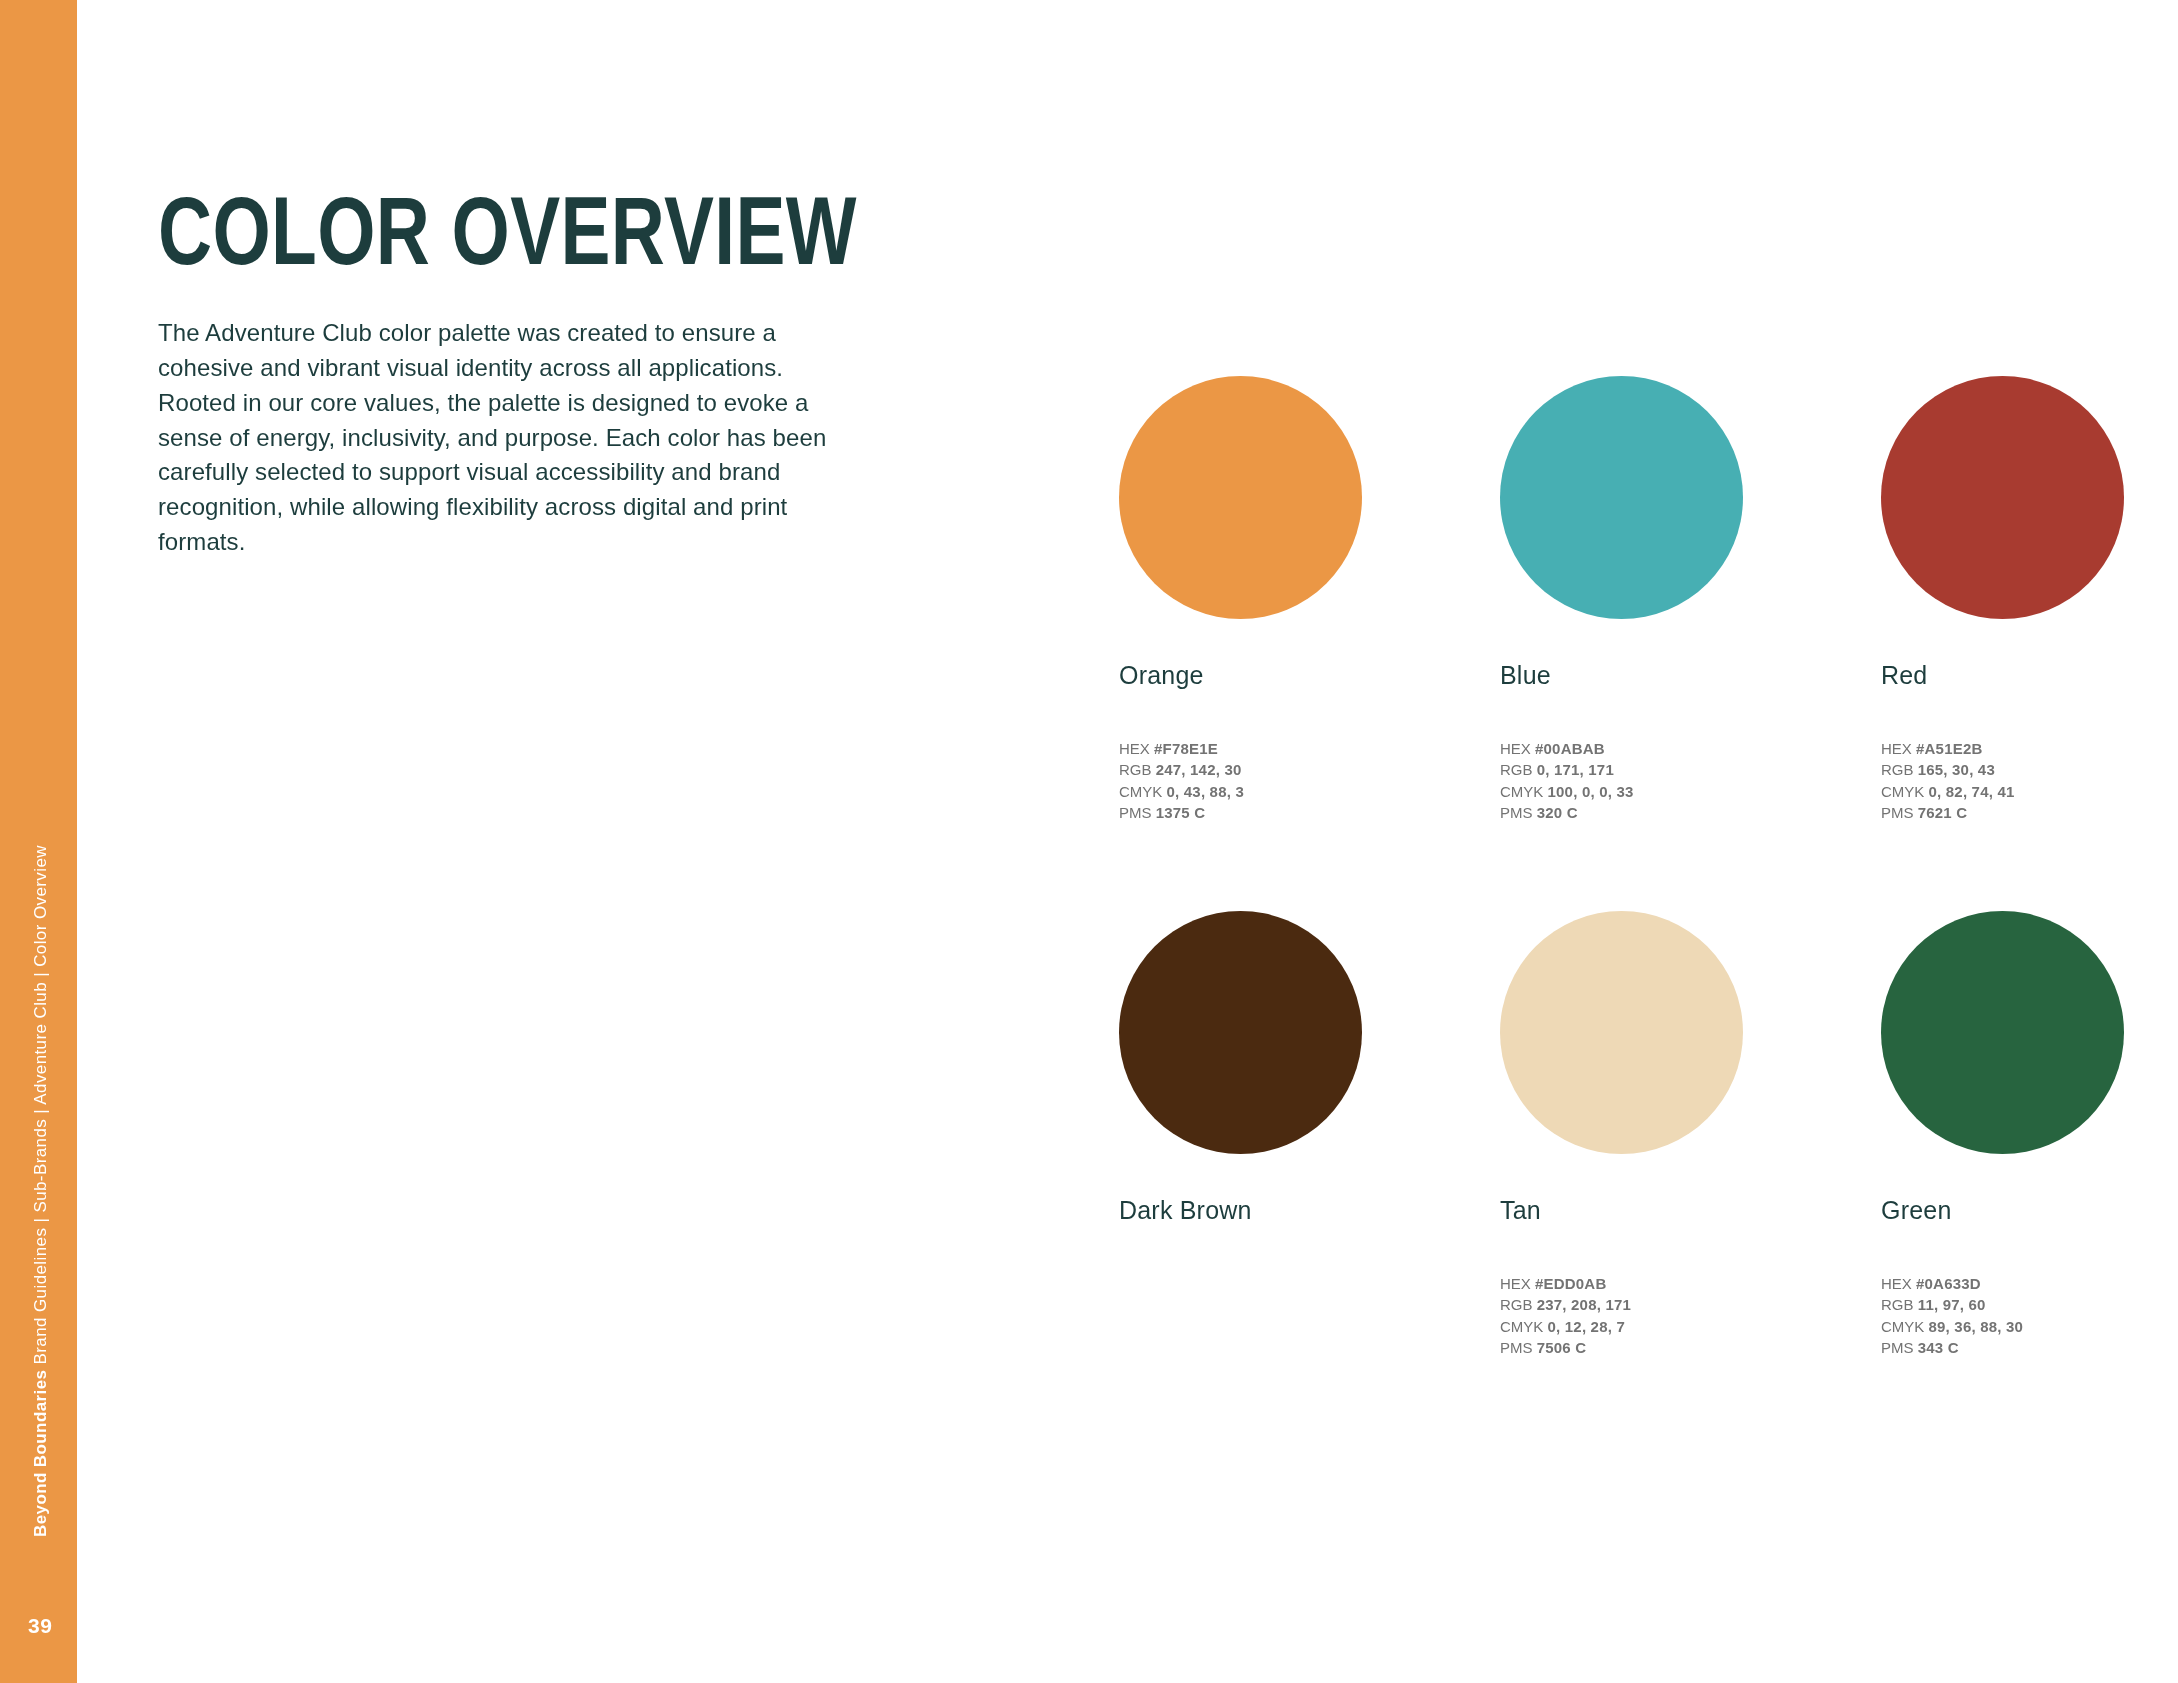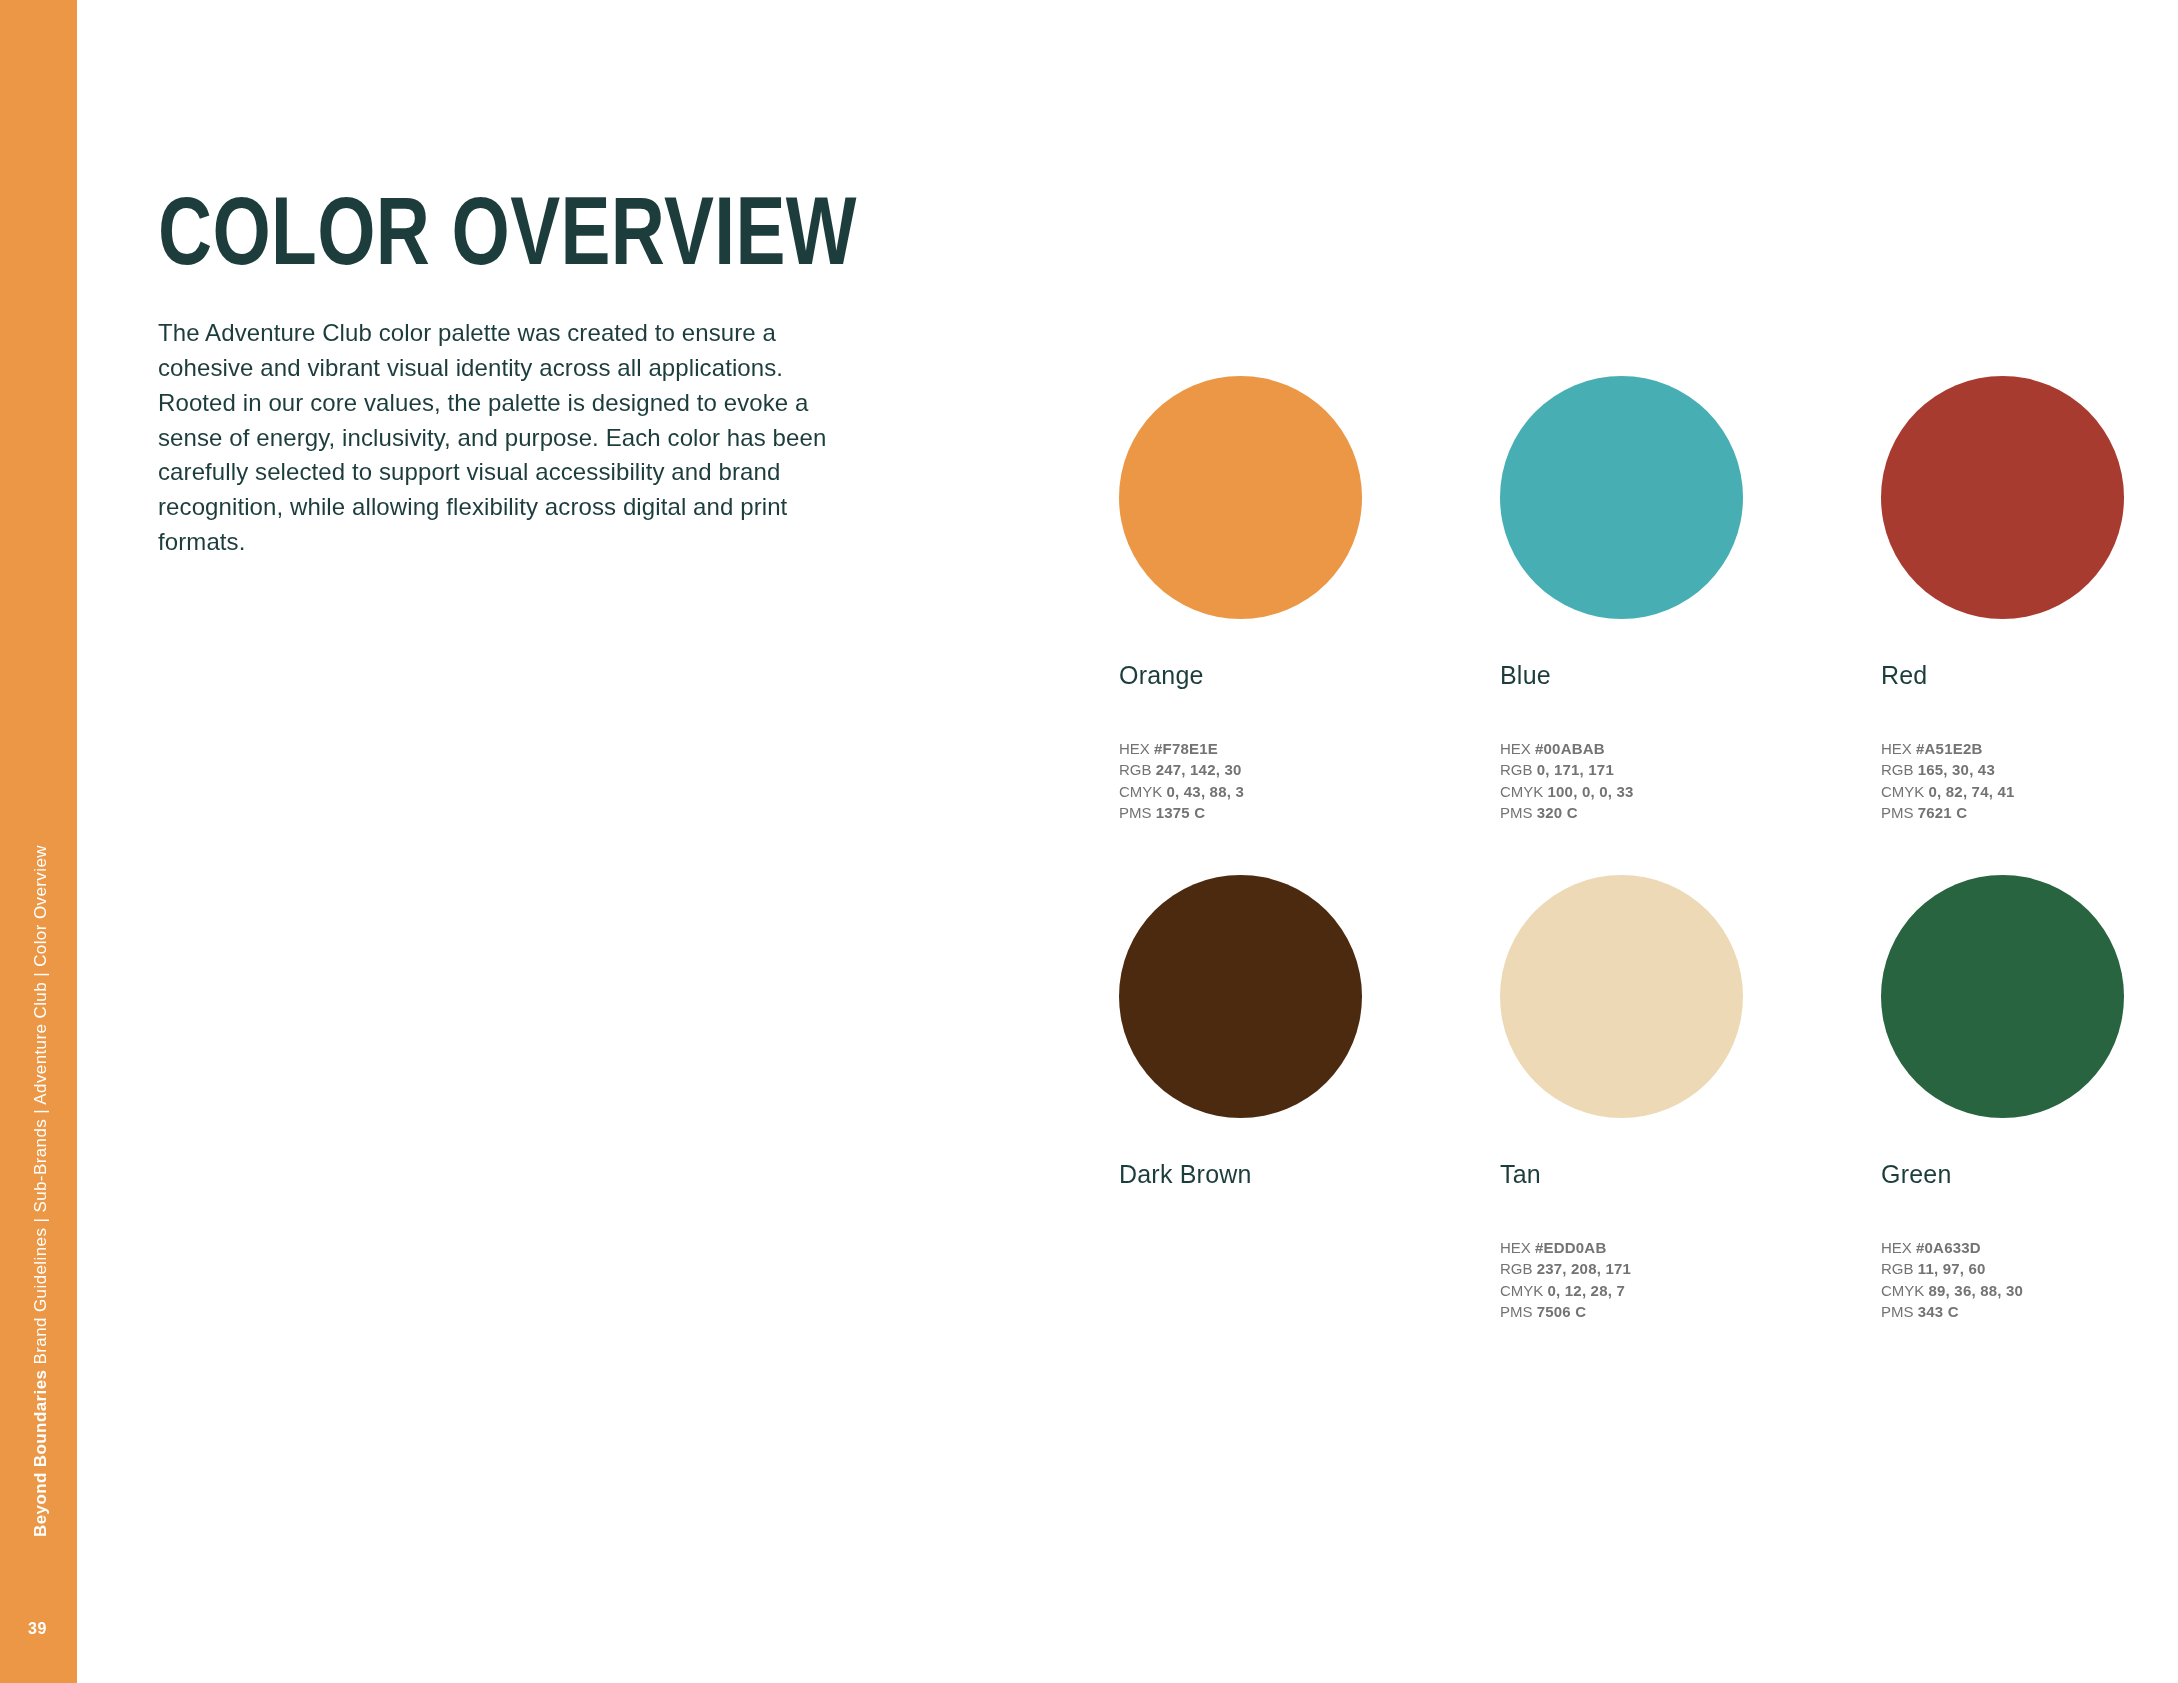--- a/index.html
+++ b/index.html
@@ -42,21 +42,21 @@
     font-weight: bold;
   }
   .sidebar-rail-text .crumbs {
     font-weight: normal;
   }
   .page-number {
     position: absolute;
     left: 28px;
     bottom: 45px;
     color: #ffffff;
-    font-size: 16px;
+    font-size: 21px;
     font-weight: bold;
     letter-spacing: 0.5px;
   }
 
   
   .intro {
     position: absolute;
     left: 158px;
     top: 185px;
     width: 693px;
@@ -84,21 +84,21 @@
 
   
   .swatch-grid {
     position: absolute;
     left: 1119px;
     top: 376px;
     width: 990px;
     display: grid;
     grid-template-columns: 381px 381px 307px;
     grid-template-rows: auto auto;
-    row-gap: 52px;
+    row-gap: 88px;
   }
   .swatch {
     position: relative;
   }
   .swatch-circle {
     width: 243px;
     height: 243px;
     border-radius: 50%;
     display: block;
   }

